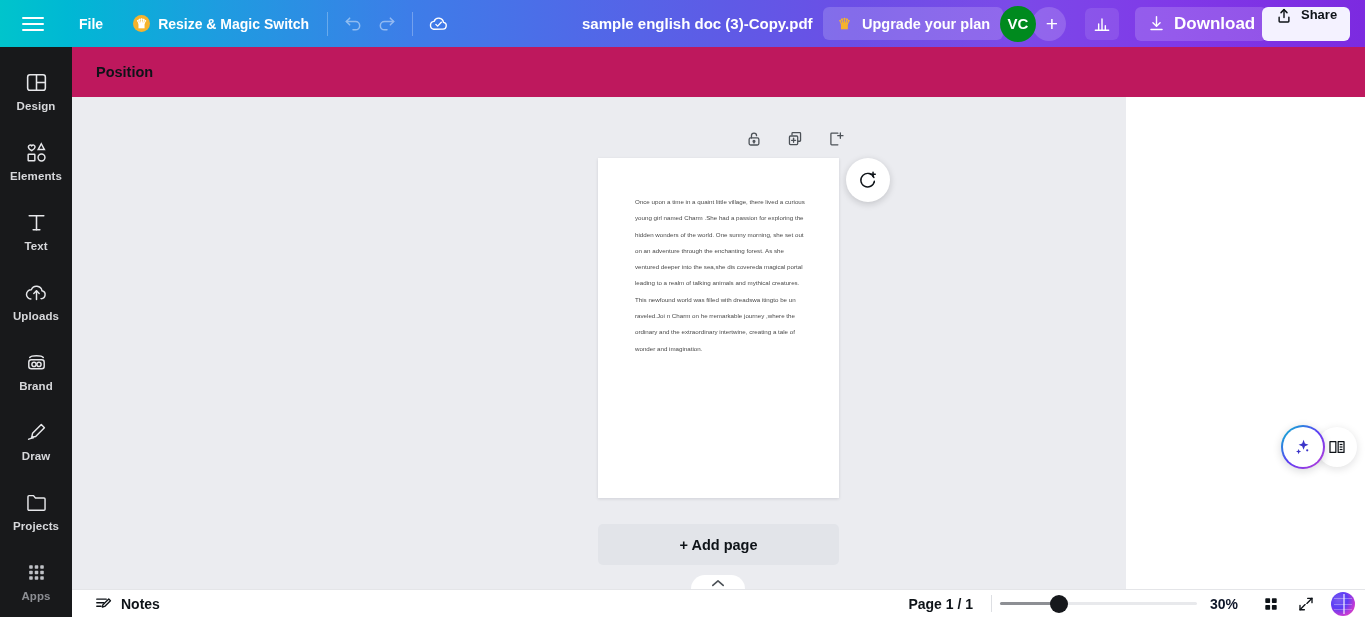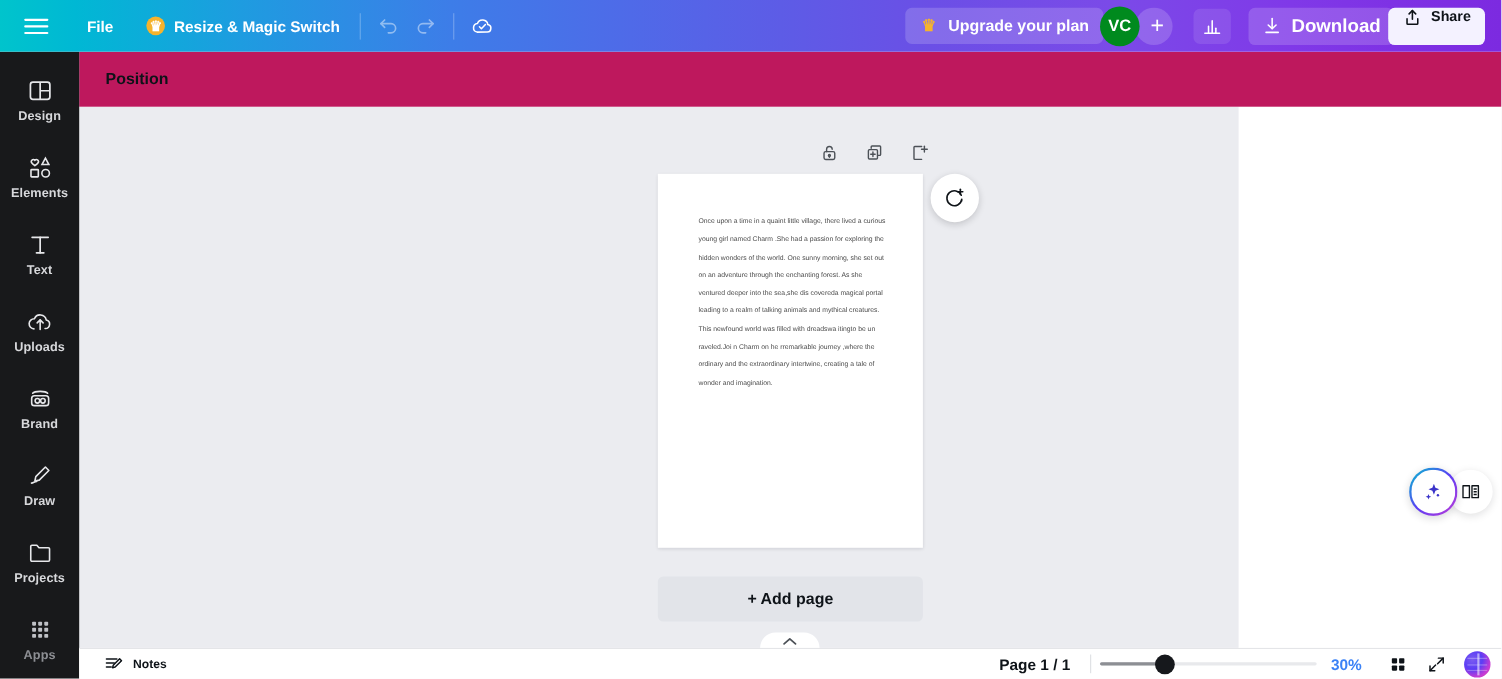--- a/index.html
+++ b/index.html
@@ -221,21 +221,21 @@
     width: 1293px; height: 28px;
     background: #ffffff;
     border-top: 1px solid #e4e5e8;
     display: flex; align-items: center;
     z-index: 60;
   }
   .notes-btn {
     display: flex; align-items: center; gap: 8px;
     margin-left: 14px; padding: 5px 8px;
     border-radius: 6px; cursor: pointer;
-    font-size: 11px; font-weight: bold; color: #0e1318;
+    font-size: 14px; font-weight: bold; color: #0e1318;
   }
   .bottom-right {
     margin-left: auto; display: flex;
     align-items: center; gap: 0;
     padding-right: 10px;
   }
   .page-count {
     font-size: 14px; font-weight: bold; color: #0e1318;
     padding: 5px 10px; border-radius: 6px; cursor: pointer;
     white-space: nowrap;
@@ -251,21 +251,21 @@
   }
   .zoom-fill {
     position: absolute; left: 0; width: 59px; height: 3.5px;
     background: #8d8f94; border-radius: 2px;
   }
   .zoom-thumb {
     position: absolute; left: 50px; width: 18px; height: 18px;
     border-radius: 50%; background: #16181c;
   }
   .zoom-value {
-    font-size: 14px; font-weight: bold; color: #3b82f6;
+    font-size: 14px; font-weight: bold; color: #0f172a;
     width: 54px; text-align: center;
     padding: 5px 0; border-radius: 6px; cursor: pointer;
   }
   .bb-icon {
     width: 30px; height: 24px; border-radius: 5px;
     display: flex; align-items: center; justify-content: center;
     cursor: pointer; margin-left: 5px;
   }
   .brain-icon {
     width: 24px; height: 24px; border-radius: 50%;
@@ -324,20 +324,21 @@
 
     <div class="hdr-divider"></div>
 
     <div class="icon-btn">
       <svg width="21" height="21" viewBox="0 0 24 24" fill="none" stroke="#fff" stroke-width="1.6" stroke-linecap="round" stroke-linejoin="round">
         <path d="M6.5 18.5A4.5 4.5 0 0 1 6.9 9.6a5.6 5.6 0 0 1 10.8 1.1 3.9 3.9 0 0 1-1.2 7.7z"></path>
         <polyline points="9 13 11 15 15.2 10.6"></polyline>
       </svg>
     </div>
 
+    <div class="doc-title">sample english doc (3)-Copy.pdf</div>
 
     <div class="upgrade-btn">
       <span class="crown" style="background:transparent;color:#f5b32d;font-size:15px;">♛</span>
       <span>Upgrade your plan</span>
     </div>
 
     <div class="avatar-group">
       <div class="avatar">VC</div>
       <div class="add-collab">+</div>
     </div>

